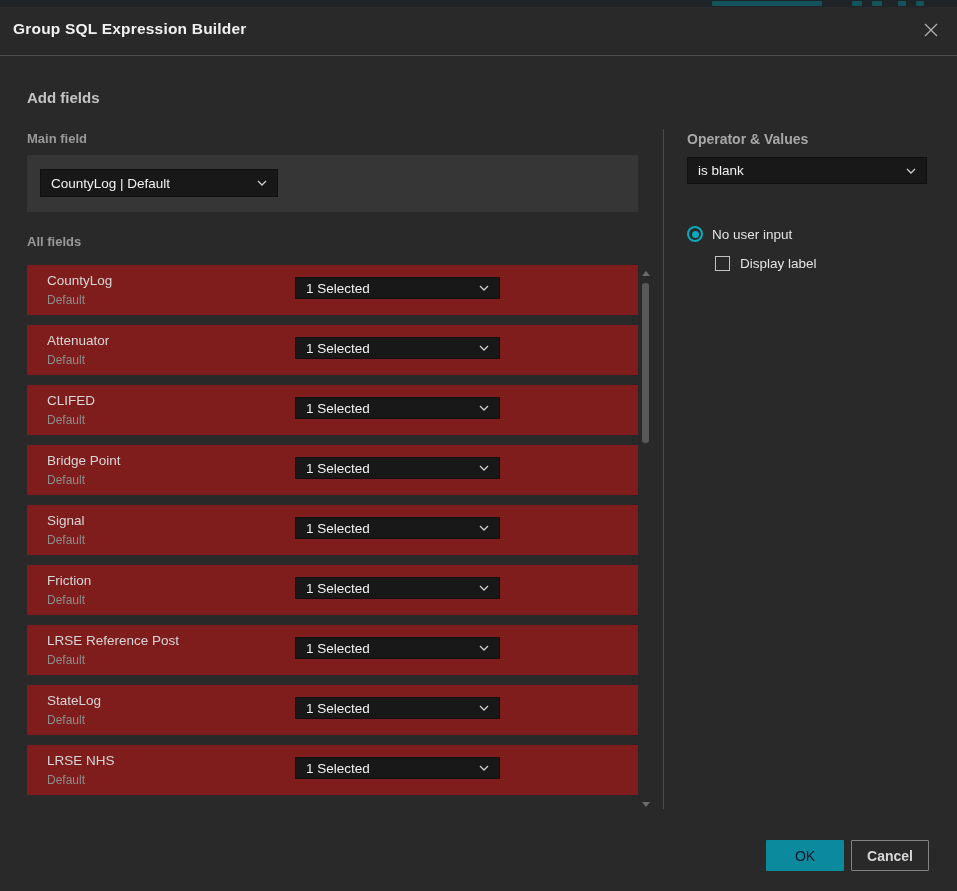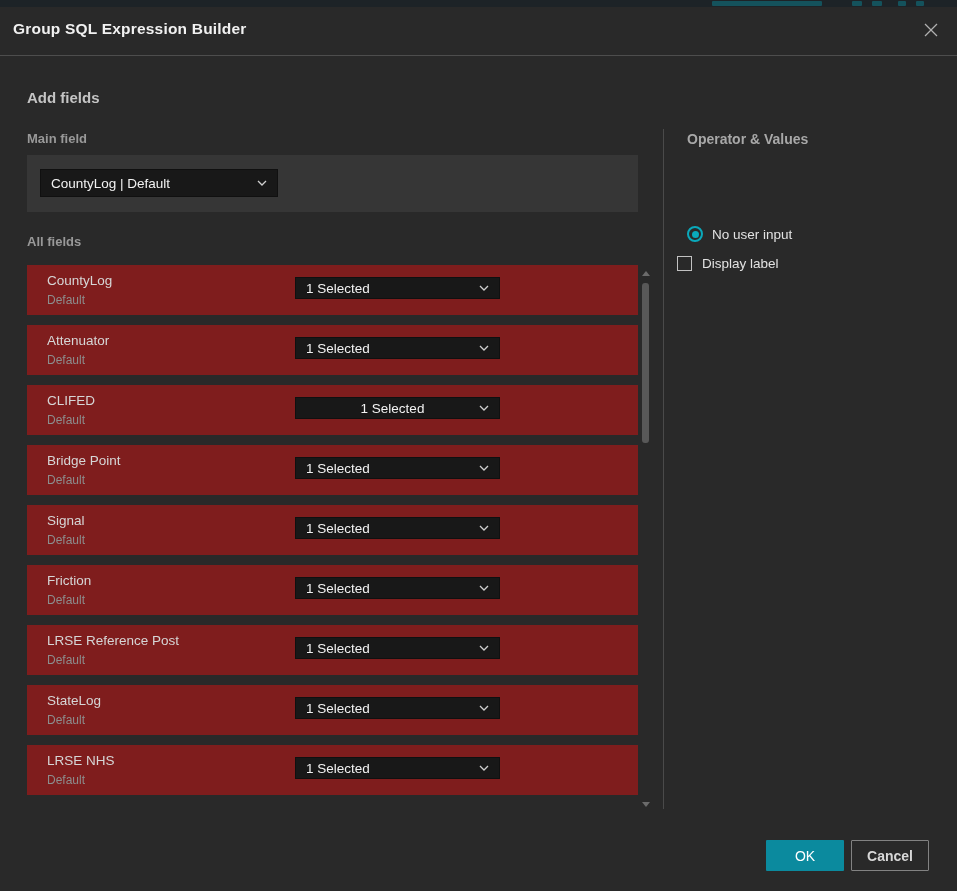--- a/index.html
+++ b/index.html
@@ -71,31 +71,31 @@
   
   .radio-row { position: absolute; left: 687px; top: 219px; display: flex; align-items: center; gap: 9px; cursor: pointer; }
   .radio-outer {
     width: 16px; height: 16px; border-radius: 50%;
     border: 2px solid #0aa9bb; background: #292929;
     display: flex; align-items: center; justify-content: center;
   }
   .radio-dot { width: 7px; height: 7px; border-radius: 50%; background: #0aa9bb; }
   .radio-label { font-size: 13.5px; color: #e2e2e2; }
 
-  .checkbox-row { position: absolute; left: 677px; top: 249px; display: flex; align-items: center; gap: 10px; cursor: pointer; }
+  .checkbox-row { position: absolute; left: 715px; top: 249px; display: flex; align-items: center; gap: 10px; cursor: pointer; }
   .checkbox-box { width: 15px; height: 15px; border: 1px solid #c2c2c2; background: transparent; }
   .checkbox-label { font-size: 13.5px; color: #e2e2e2; }
 
   
   .btn {
     position: absolute; top: 833px; width: 78px; height: 31px;
     display: flex; align-items: center; justify-content: center;
     font-size: 14px; cursor: pointer; border-radius: 1px;
   }
-  .btn-ok { left: 766px; background: #0b8a9e; color: #ffffff; }
+  .btn-ok { left: 766px; background: #0b8a9e; color: #0f172a; }
   .btn-cancel { left: 851px; background: transparent; border: 1px solid #828282; color: #d8d8d8; font-weight: bold; }
 </style>
 </head>
 <body>
 
 <div class="stage">
 
   <div class="bg-strip">
     <div class="bg-frag" style="left:712px; width:110px;"></div>
     <div class="bg-frag" style="left:852px; width:10px;"></div>
@@ -156,21 +156,21 @@
     <div class="select">
       <span class="sel-text row-sel">1 Selected</span>
       <span class="chev">
         <svg width="10" height="6" viewBox="0 0 10 6">
                 <path d="M1 1l4 4 4-4" fill="none" stroke="#cfcfcf" stroke-width="1.3"></path>
               </svg>
       </span>
     </div>
   </div>
 
-  <div class="field-row" style="top: 378px; text-align: center;">
+  <div class="field-row" style="top: 378px;">
     <div class="row-name">CLIFED</div>
     <div class="row-sub">Default</div>
     <div class="select">
       <span class="sel-text row-sel">1 Selected</span>
       <span class="chev">
         <svg width="10" height="6" viewBox="0 0 10 6">
                 <path d="M1 1l4 4 4-4" fill="none" stroke="#cfcfcf" stroke-width="1.3"></path>
               </svg>
       </span>
     </div>
@@ -258,20 +258,28 @@
     <div class="vscroll">
       <div class="arrow-up"></div>
       <div class="thumb"></div>
       <div class="arrow-down"></div>
     </div>
 
     <div class="panel-divider"></div>
 
     <div class="section-heading" style="left:687px; top:124px; font-size:14px; color:#a8a8a8;">Operator &amp; Values</div>
 
+    <div class="select" style="left:687px; top:150px; width:240px; height:27px;">
+      <span class="sel-text">is blank</span>
+      <span class="chev">
+        <svg width="10" height="6" viewBox="0 0 10 6">
+            <path d="M1 1l4 4 4-4" fill="none" stroke="#cfcfcf" stroke-width="1.3"></path>
+          </svg>
+      </span>
+    </div>
 
     <div class="radio-row">
       <span class="radio-outer">
         <span class="radio-dot"></span>
       </span>
       <span class="radio-label">No user input</span>
     </div>
 
     <div class="checkbox-row">
       <span class="checkbox-box"></span>

